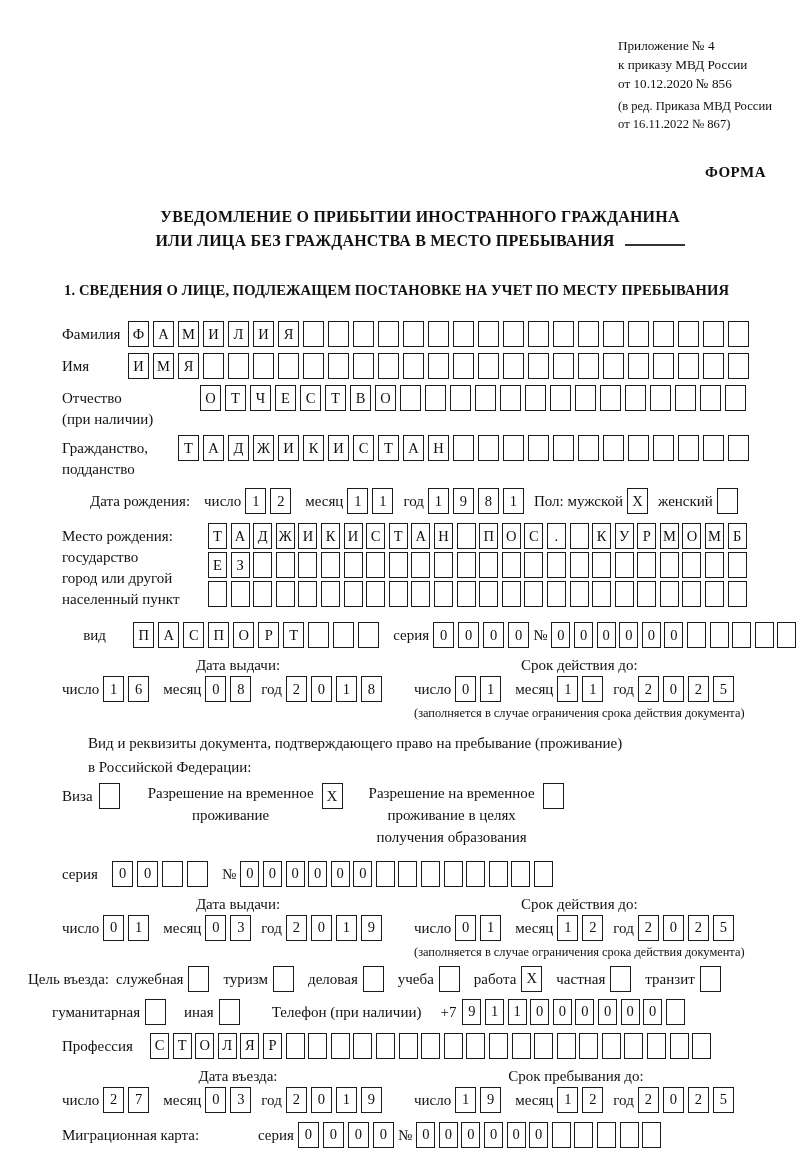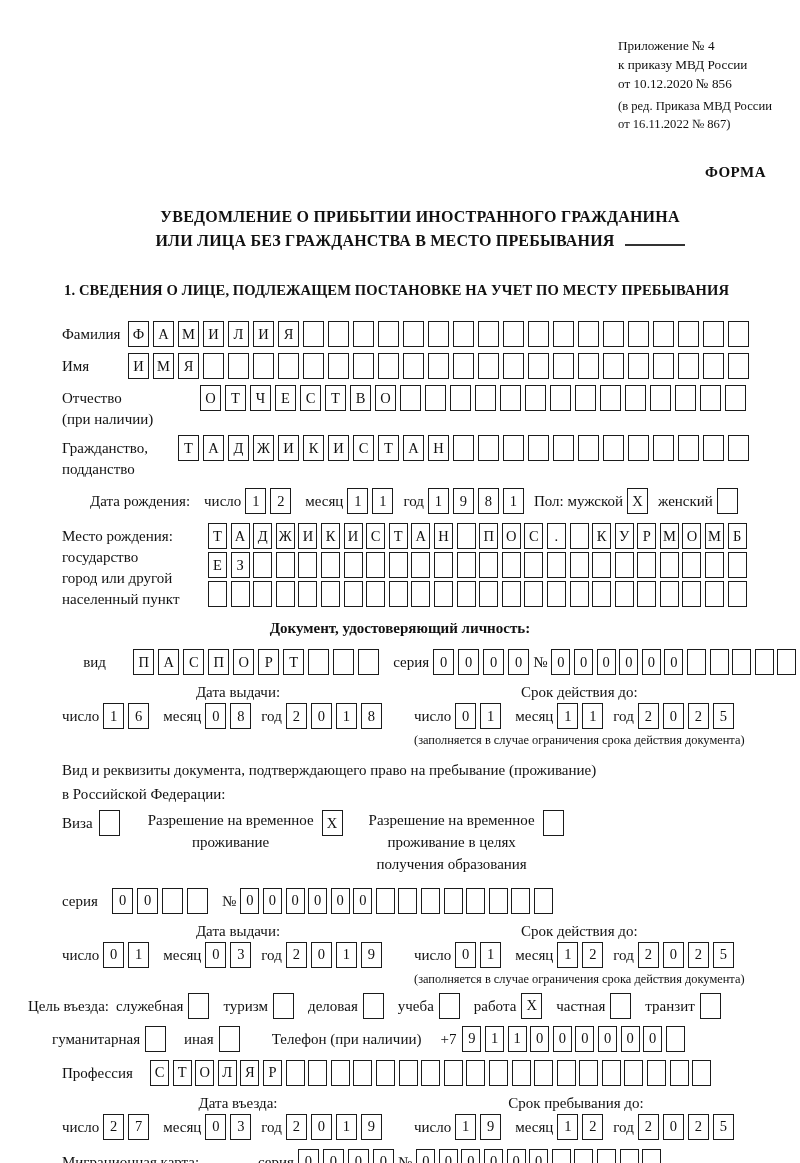--- a/index.html
+++ b/index.html
@@ -22,21 +22,21 @@
   .dlabel{line-height:27px;margin:0 4px 0 0;}
   .dlabel.mid{margin-left:10px;}
   .ctr-title{text-align:center;font-weight:bold;margin-top:10px;font-size:15px;}
   .daterow{display:flex;padding-left:62px;margin-top:8px;}
   .datecol{display:flex;flex-direction:column;}
   .datecol.left{width:352px;flex:none;}
   .datecol.right{flex:none;}
   .datetitle{text-align:center;margin-bottom:2px;}
   .dategroup{display:flex;align-items:flex-start;}
   .note{font-size:12.4px;white-space:nowrap;margin-top:3px;text-align:right;}
-  .introtext{padding-left:62px;margin-top:10px;line-height:1.6;}
+  .introtext{padding-left:88px;margin-top:10px;line-height:1.6;}
   .optrow{display:flex;align-items:flex-start;padding-left:62px;margin-top:4px;}
   .opt{display:flex;align-items:flex-start;margin-right:14px;}
   .opt .optlbl{line-height:27px;margin-right:6px;}
   .optstack{text-align:center;line-height:1.45;margin-right:8px;}
   .purpose-row{display:flex;align-items:flex-start;padding-left:28px;margin-top:6px;flex-wrap:nowrap;}
   .purpose-row .optlbl{line-height:27px;margin:0 5px 0 10px;}
   .purpose-row .optlbl.first{margin-left:0;}
   .plus7{line-height:27px;margin:0 6px 0 14px;}
 </style>
 </head>
@@ -299,21 +299,20 @@
           <span class="box"></span>
           <span class="box"></span>
           <span class="box"></span>
           <span class="box"></span>
           <span class="box"></span>
           <span class="box"></span>
         </span>
     </span>
   </div>
 
-  <div class="ctr-title">Документ, удостоверяющий личность:</div>
 
   <div class="frow" style="margin-top:12px;justify-content:flex-end;">
     <span class="dlabel" style="width:46px;">вид</span>
     <span class="boxes">
         <span class="box">П</span>
         <span class="box">А</span>
         <span class="box">С</span>
         <span class="box">П</span>
         <span class="box">О</span>
         <span class="box">Р</span>

